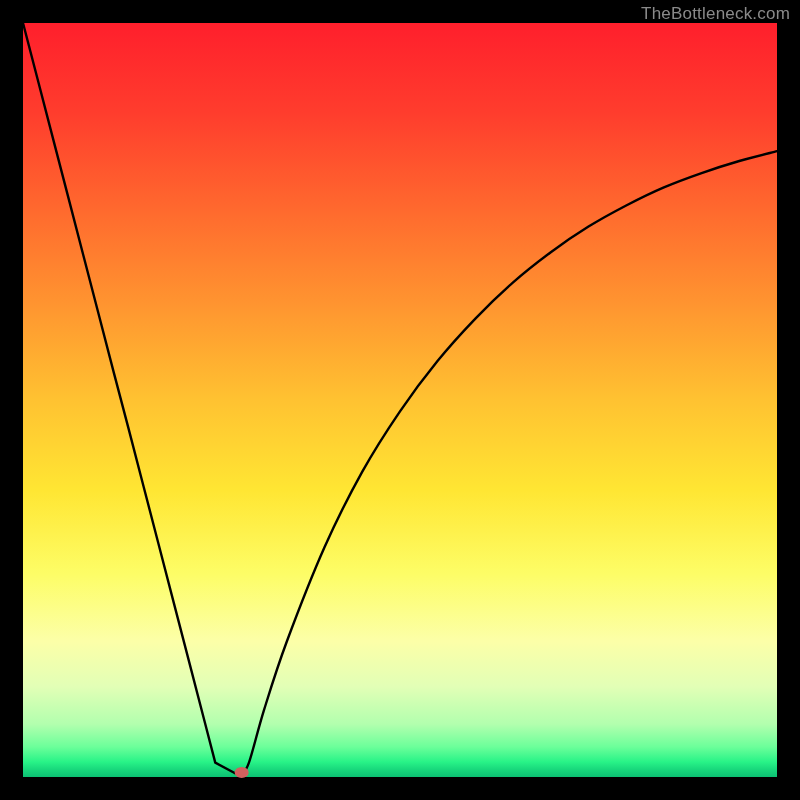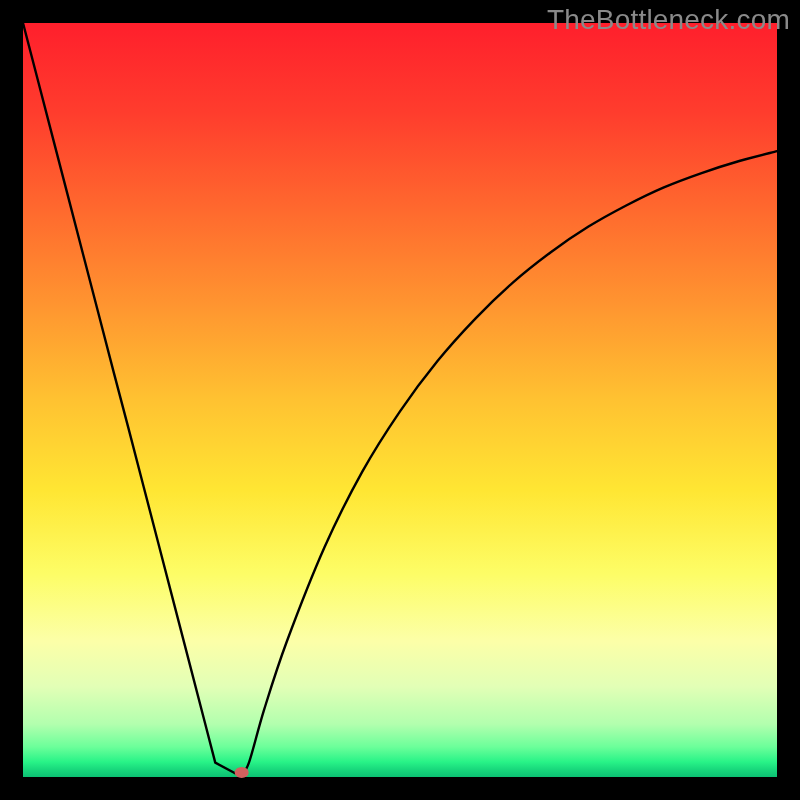--- a/index.html
+++ b/index.html
@@ -38,21 +38,21 @@
       #28f387 98%,
       #18d87c 99%,
       #0cc173 100%
     );
   }
   .watermark {
     position: absolute;
     top: 4px;
     right: 10px;
     color: #8a8a8a;
-    font-size: 28px;
+    font-size: 17px;
     font-weight: 500;
     letter-spacing: 0.2px;
     user-select: none;
     text-align: center;
   }
   svg.curve {
     position: absolute;
     left: 0;
     top: 0;
     width: 754px;

